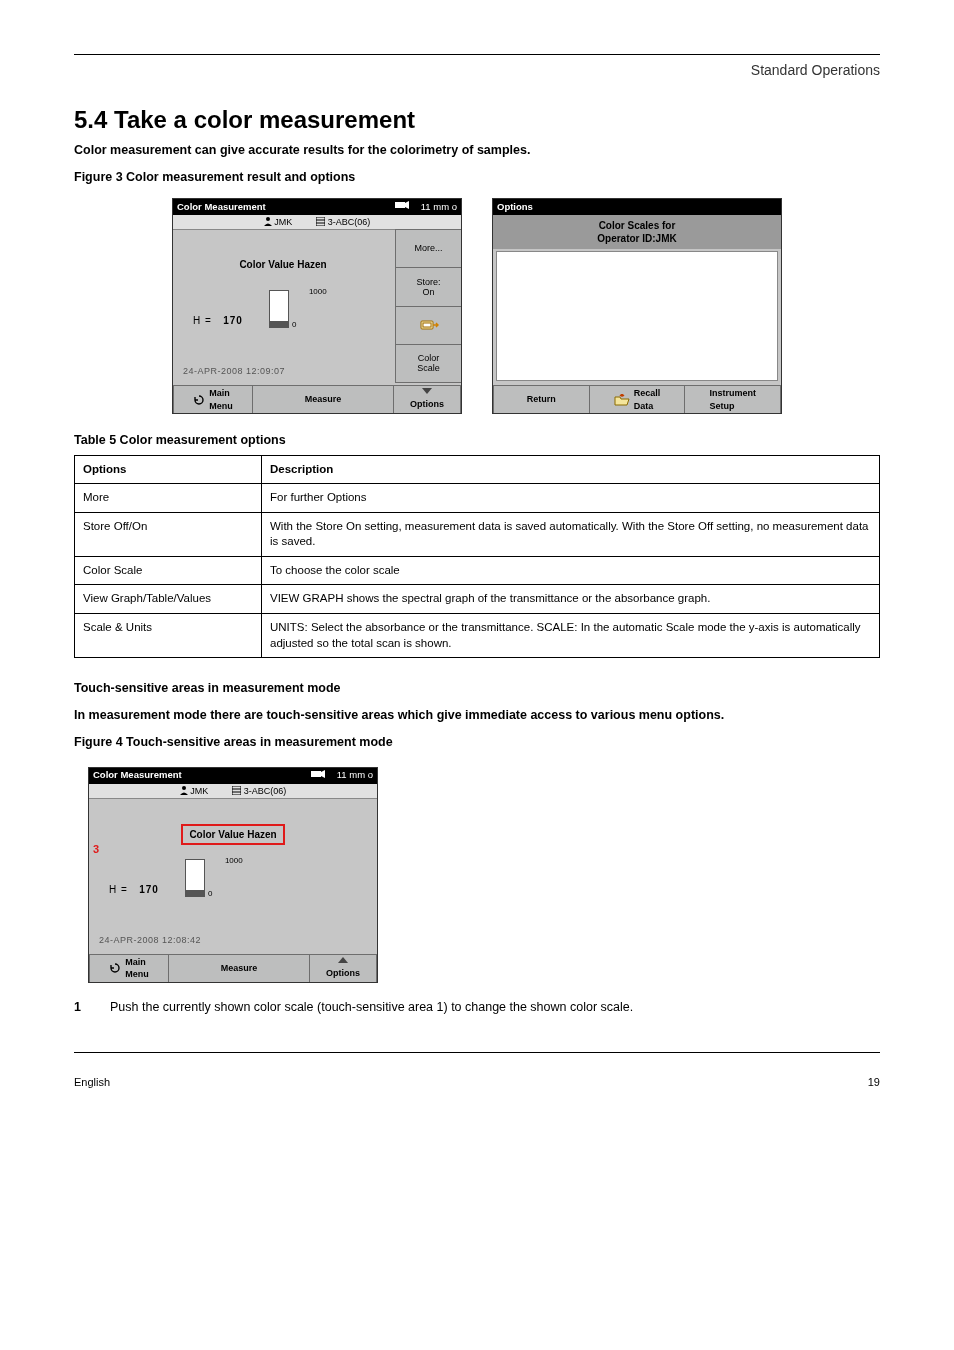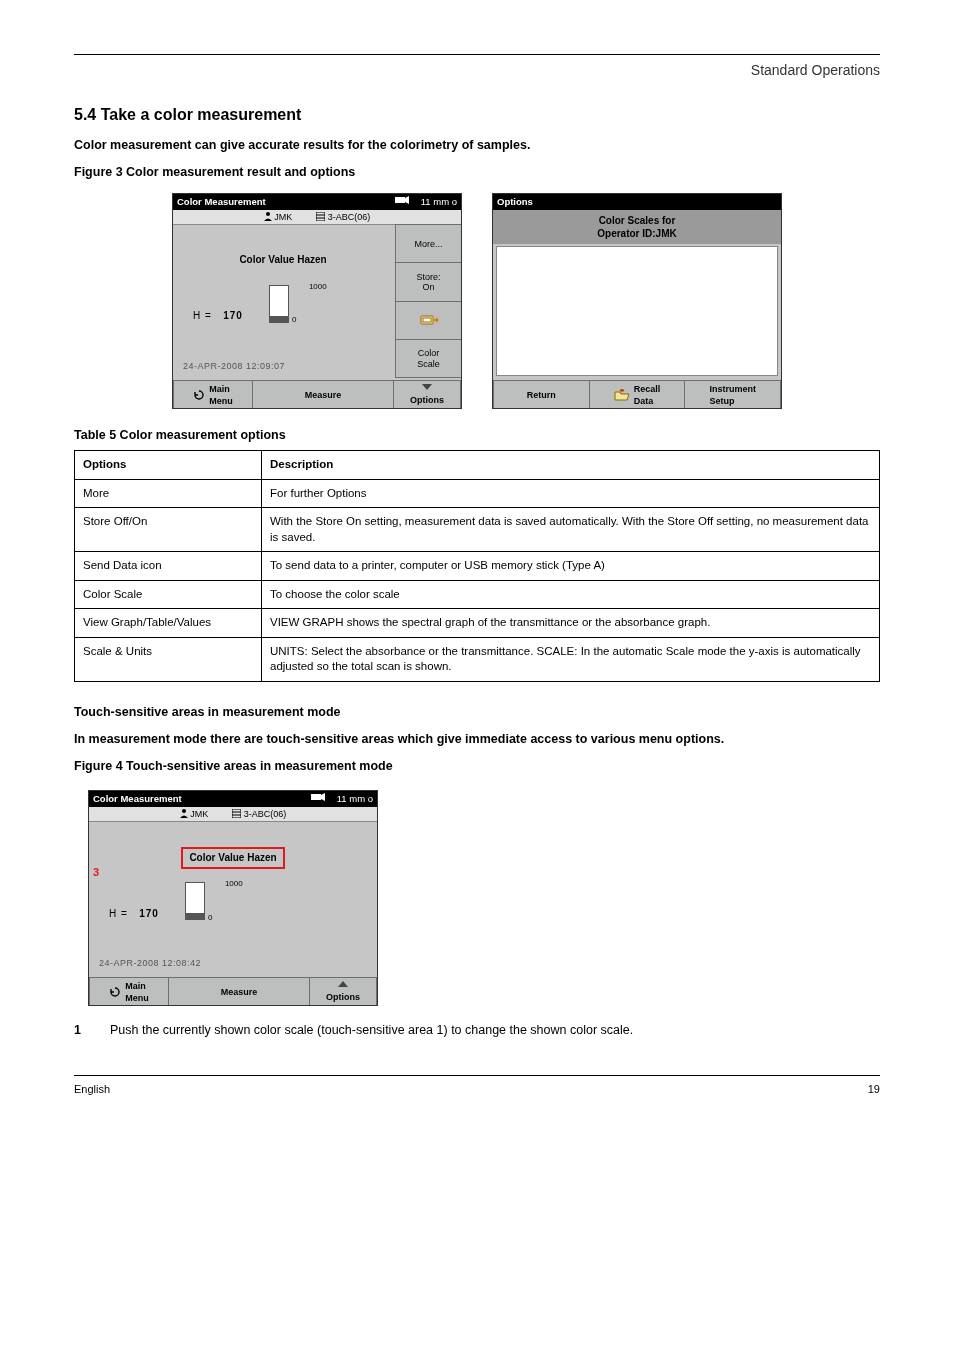--- a/index.html
+++ b/index.html
@@ -14,21 +14,21 @@
     --panel-btn: #bdbebe;
     --panel-border: #6e6e6e;
     --accent-red: #e01a1a;
   }
   html,body { margin:0; padding:0; background:#fff; color:var(--text);
     font-family: Arial, Helvetica, sans-serif; font-size:12.5px; line-height:1.35; }
   .page { width:var(--page-w); margin:0 auto; padding:54px 74px 40px 74px; box-sizing:border-box; }
   .toprule { border-top:1px solid var(--rule); margin-bottom:6px; }
   .runhead { text-align:right; font-size:14px; color:#333; }
 
-  h1.section { font-size:16px; font-weight:bold; margin:24px 0 12px 0; }
+  h1.section { font-size:24px; font-weight:bold; margin:24px 0 6px 0; }
   p.body { margin:6px 0 10px 0;font-weight:bold; }
 
   .two-panels { display:flex; gap:30px; justify-content:center; margin:12px 0 18px 0; }
 
   
   .panel { width:var(--panel-w); height:214px; background:var(--panel-bg);
     border:1px solid #333; font-size:9.5px; position:relative; color:#000; }
   .panel .titlebar { height:16px; background:var(--panel-black); color:#fff;
     display:flex; align-items:center; justify-content:space-between;
     padding:0 4px; font-size:9.5px; font-weight:bold; }
@@ -87,21 +87,21 @@
   
   .step { display:flex; gap:14px; margin-top:10px; }
   .step .n { font-weight:bold; min-width:22px; }
 
   .single-panel { display:flex; justify-content:flex-start; margin:16px 0 16px 14px; }
 
   
   .ico { display:inline-block; }
 
   
-  .footrule { border-top:1px solid var(--rule); margin-top:36px; padding-top:6px;
+  .footrule { border-top:1px solid var(--rule); margin-top:36px; padding-top:22px;
     display:flex; justify-content:space-between; font-size:11px; }
 </style>
 </head>
 <body>
 
 <div class="page">
   <div class="toprule"></div>
   <div class="runhead">Standard Operations</div>
 
   <h1 class="section">5.4 Take a color measurement</h1>
@@ -222,24 +222,20 @@
     </tr>
       </thead>
     <tbody id="t5body">
         <tr>
           <td>More</td>
           <td>For further Options</td>
         </tr>
         <tr>
           <td>Store Off/On</td>
           <td>With the Store On setting, measurement data is saved automatically. With the Store Off setting, no measurement data is saved.</td>
-        </tr>
-        <tr>
-          <td>Send Data icon</td>
-          <td>To send data to a printer, computer or USB memory stick (Type A)</td>
         </tr>
         <tr>
           <td>Color Scale</td>
           <td>To choose the color scale</td>
         </tr>
         <tr>
           <td>View Graph/Table/Values</td>
           <td>VIEW GRAPH shows the spectral graph of the transmittance or the absorbance graph.</td>
         </tr>
         <tr>

